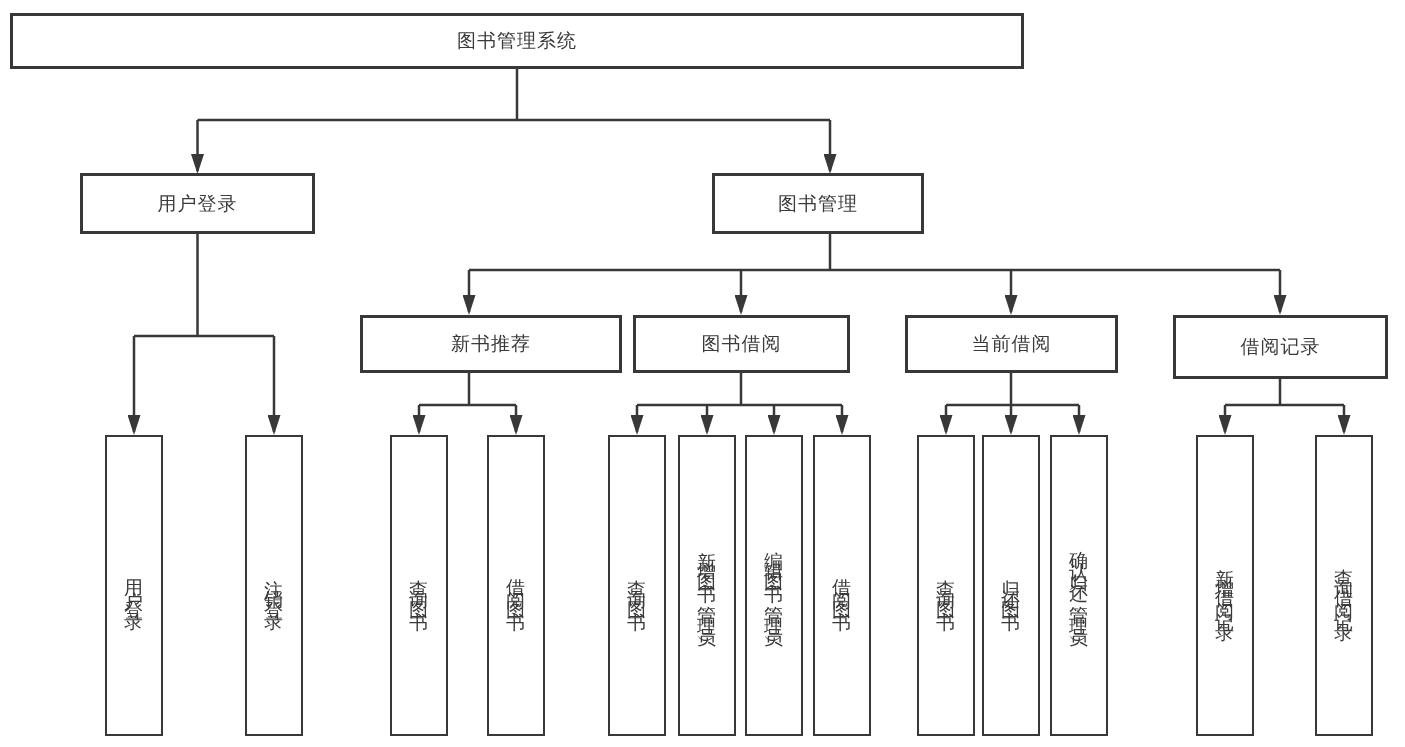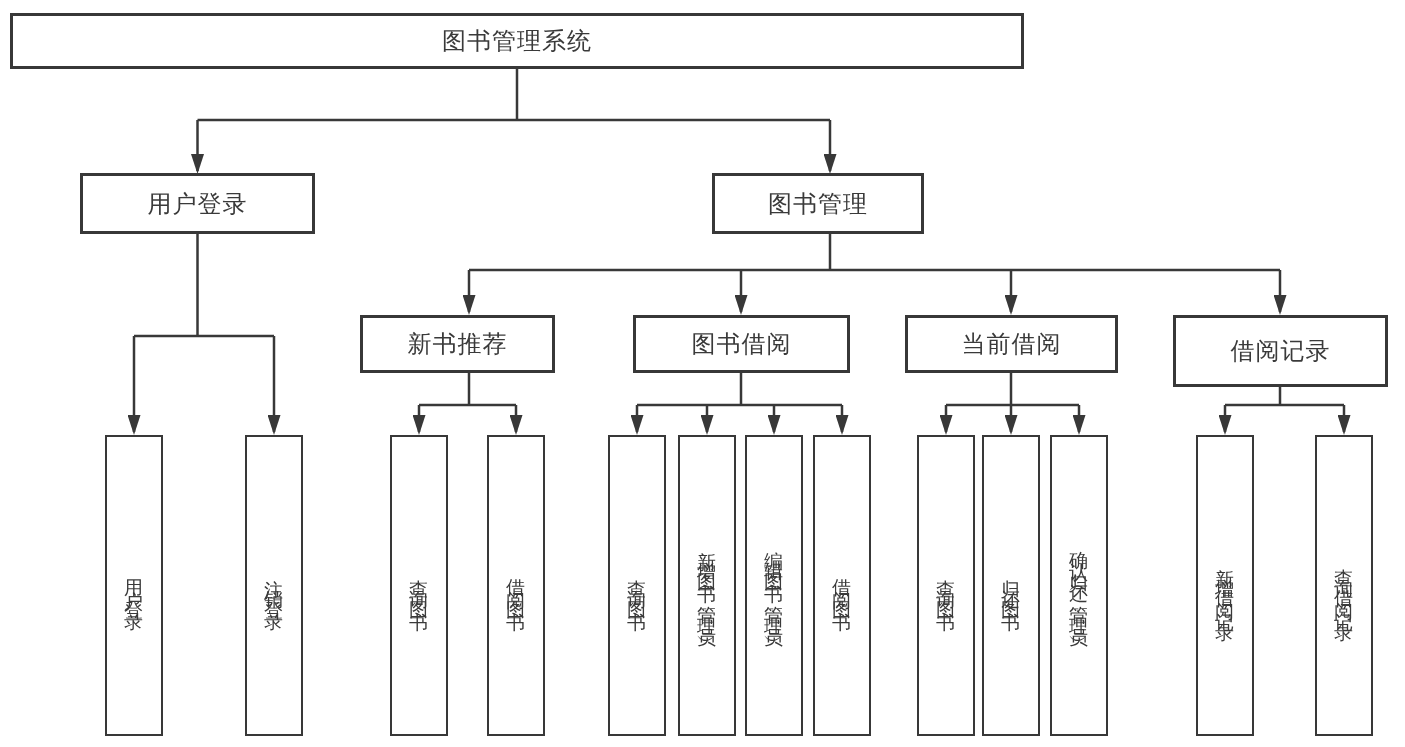--- a/index.html
+++ b/index.html
@@ -27,21 +27,21 @@
     position: absolute;
     background: #ffffff;
     border: 3px solid #383838;
     box-sizing: border-box;
     display: flex;
     align-items: center;
     justify-content: center;
     color: #3a3a3a;
   }
   .h-label {
-    font-size: 24px;
+    font-size: 19px;
     letter-spacing: 1px;
     white-space: nowrap;
     font-family: Liberation Serif, serif;
   }
   .v-box {
     border-width: 2.5px;
   }
   .v-label {
     writing-mode: vertical-rl;
     text-orientation: mixed;
@@ -108,30 +108,30 @@
     <span class="h-label">图书管理系统</span>
   </div>
 
   <div class="box" style="left:80px; top:173px; width:235px; height:61px;">
     <span class="h-label">用户登录</span>
   </div>
   <div class="box" style="left:712px; top:173px; width:212px; height:61px;">
     <span class="h-label">图书管理</span>
   </div>
 
-  <div class="box" style="left:360px; top:315px; width:195px; height:58px;">
+  <div class="box" style="left:360px; top:315px; width:262px; height:58px;">
     <span class="h-label">新书推荐</span>
   </div>
   <div class="box" style="left:633px; top:315px; width:217px; height:58px;">
     <span class="h-label">图书借阅</span>
   </div>
   <div class="box" style="left:905px; top:315px; width:213px; height:58px;">
     <span class="h-label">当前借阅</span>
   </div>
-  <div class="box" style="left:1173px; top:315px; width:215px; height:72px;">
+  <div class="box" style="left:1173px; top:315px; width:215px; height:64px;">
     <span class="h-label">借阅记录</span>
   </div>
 
   <div class="box v-box" style="left:105px; top:435px; width:58px; height:301px;">
     <span class="v-label">用户登录</span>
   </div>
   <div class="box v-box" style="left:245px; top:435px; width:58px; height:301px;">
     <span class="v-label">注销登录</span>
   </div>
 

